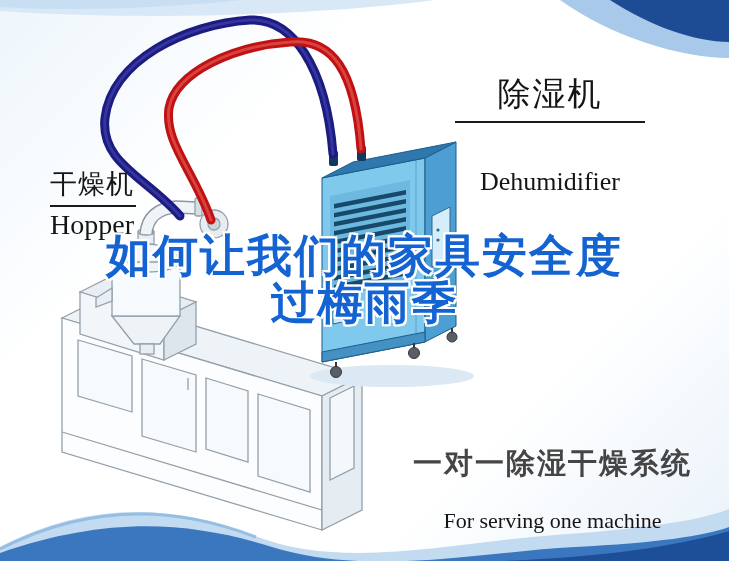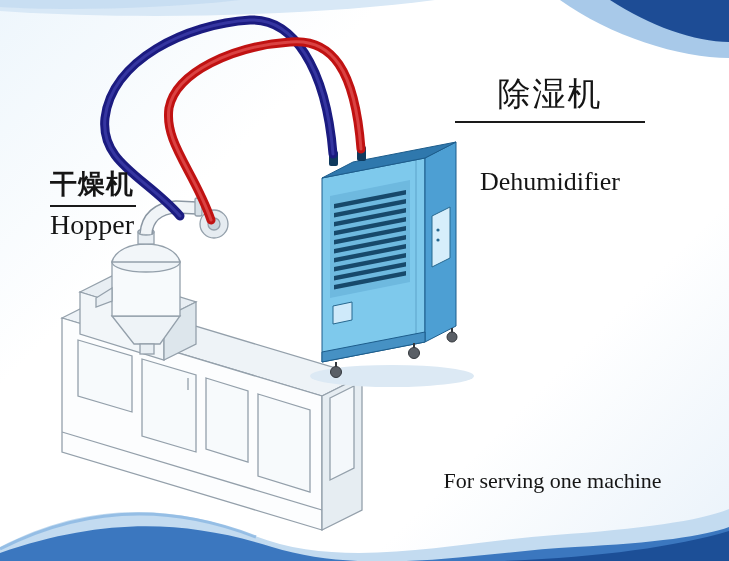--- a/index.html
+++ b/index.html
@@ -6,21 +6,21 @@
   body{display:flex;justify-content:center;align-items:flex-start;}
   .stage{
     position:relative;width:729px;height:561px;overflow:hidden;
     background:linear-gradient(135deg,#eef6fc 0%,#ffffff 30%,#ffffff 72%,#e9f2fa 100%);
     font-family:"Liberation Sans",sans-serif;
   }
   svg.layer{position:absolute;left:0;top:0;width:729px;height:561px;}
   .txt{position:absolute;}
   .serif{font-family:"Liberation Serif",serif;}
   .label-hopper{left:50px;top:166px;width:130px;color:#151515;}
-  .label-hopper .zh{font-size:27px;font-weight:700;letter-spacing:1px;}
+  .label-hopper .zh{font-size:27px;font-weight:400;letter-spacing:1px;}
   .rule{height:0;border-top:2px solid #1a1a1a;margin:3px 0 2px;}
   .label-hopper .rule{width:86px;}
   .label-hopper .en{font-size:28px;}
   .label-dehu{left:455px;top:72px;width:190px;text-align:center;color:#151515;}
   .label-dehu .zh{font-size:33px;font-weight:400;letter-spacing:2px;}
   .label-dehu .rule{width:100%;margin:4px 0 2px;}
   .label-dehu .en{font-size:26px;margin-top:44px;}
   .headline{
     left:0;right:0;top:233px;text-align:center;
     color:#1463d2;font-weight:700;font-size:45px;line-height:1.04;letter-spacing:2px;
@@ -147,18 +147,23 @@
     <div class="rule"></div>
     <div class="en serif">Hopper</div>
   </div>
 
   <div class="txt label-dehu">
     <div class="zh">除湿机</div>
     <div class="rule"></div>
     <div class="en serif">Dehumidifier</div>
   </div>
 
+  <div class="txt headline">
+    <div>如何让我们的家具安全度</div>
+    <div>过梅雨季</div>
+  </div>
 
   <div class="txt caption">
+    <div class="zh">一对一除湿干燥系统</div>
     <div class="en serif">For serving one machine</div>
   </div>
 
 </div>
 
 </body></html>

